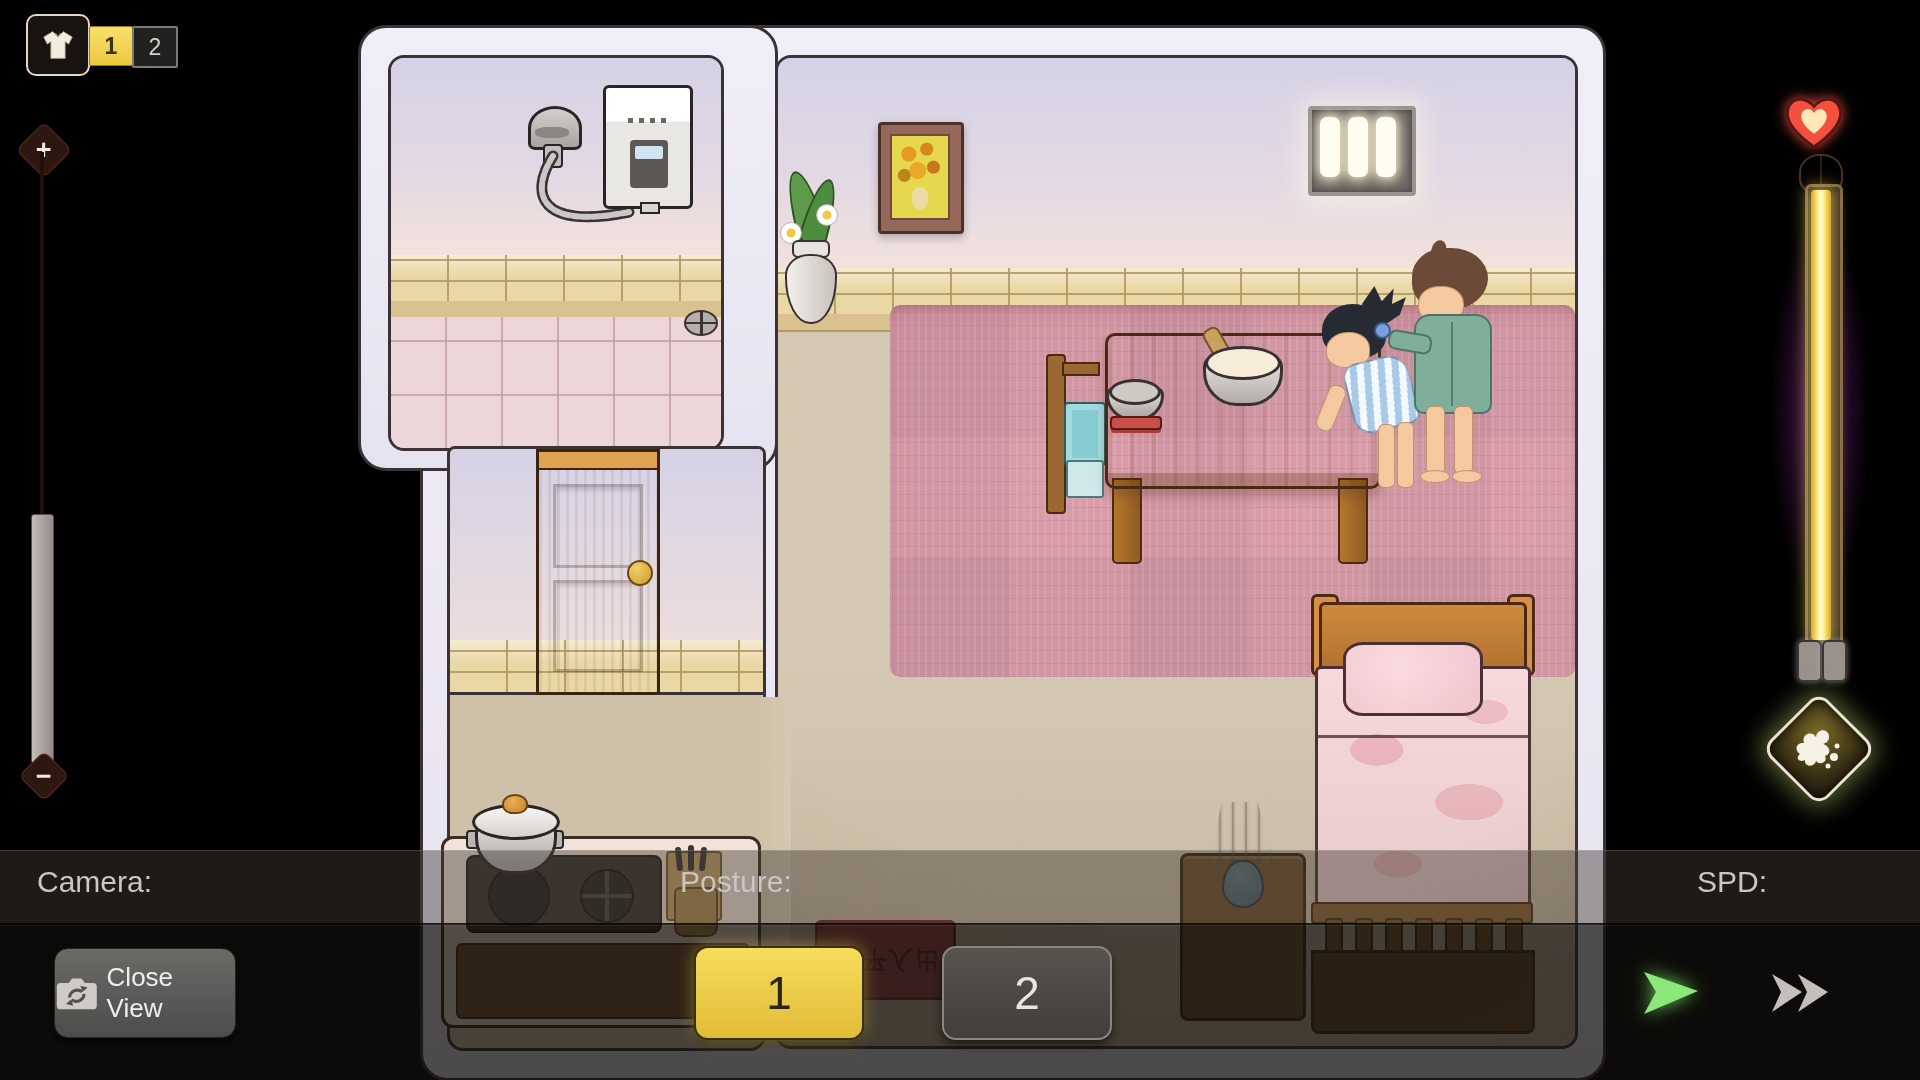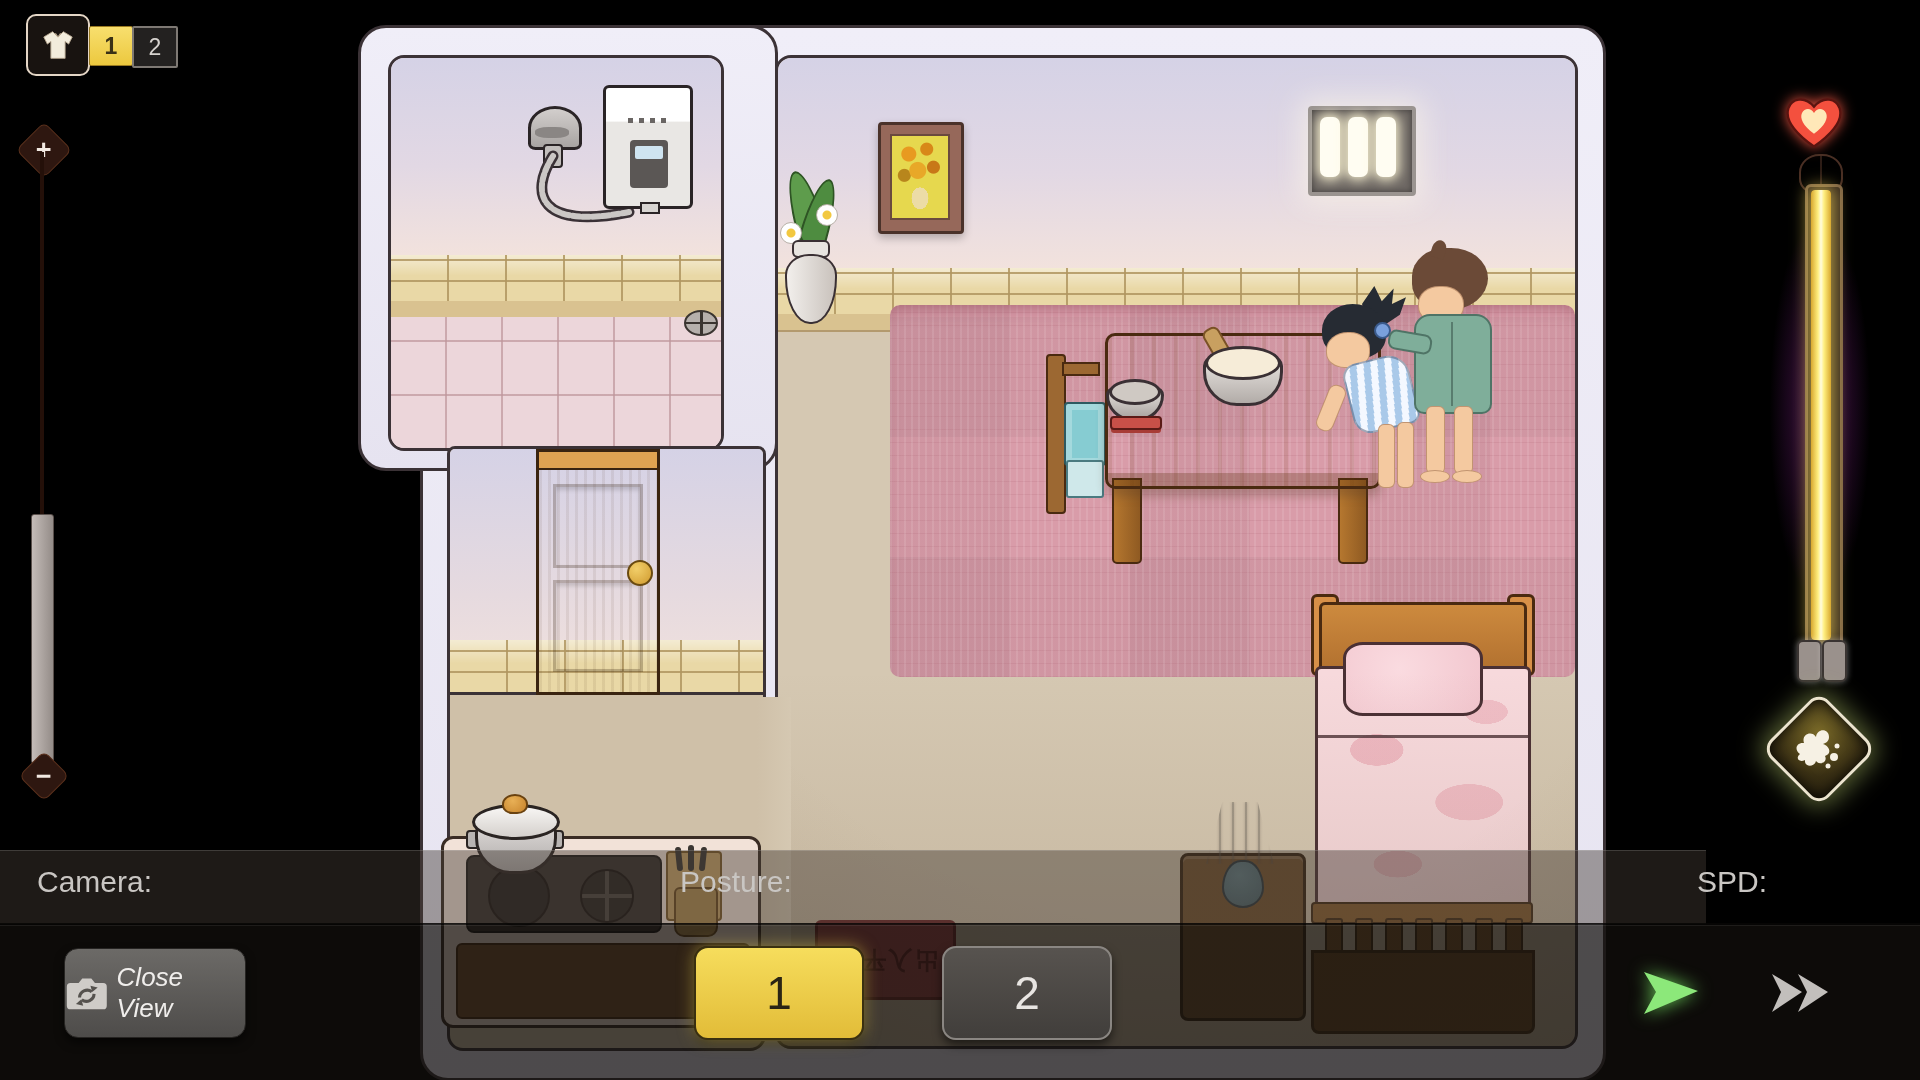--- a/index.html
+++ b/index.html
@@ -36,21 +36,21 @@
         repeating-linear-gradient(0deg, rgba(180,110,125,.22) 0 1px, rgba(0,0,0,0) 1px 13px),
         repeating-linear-gradient(90deg, rgba(0,0,0,.04) 0 120px, rgba(0,0,0,0) 120px 240px),
         repeating-linear-gradient(0deg, rgba(0,0,0,.04) 0 120px, rgba(0,0,0,0) 120px 240px);
        box-shadow:inset 0 12px 16px -8px rgba(140,70,85,.55);}
   .slat{position:absolute;width:14px;height:34px;background:#7a5228;border:2px solid #3a240e;border-radius:3px;}
   .diamondbtn{position:absolute;transform:rotate(45deg);background:#2e1710;border:1px solid #5a301c;
        border-radius:7px;display:flex;align-items:center;justify-content:center;}
   .diamondbtn span{transform:rotate(-45deg);color:#f2e9e2;font-size:27px;font-weight:bold;line-height:1;}
 
   
-  .strip1{position:absolute;left:0;top:850px;width:1706px;height:73px;
+  .strip1{position:absolute;left:0;top:850px;width:1920px;height:73px;
         background:rgba(66,58,50,.45);border-top:1px solid rgba(255,255,255,.15);z-index:30;}
   .strip2{position:absolute;left:0;top:923px;width:1920px;height:157px;
         background:rgba(18,15,13,.72);border-top:2px solid rgba(0,0,0,.5);
         box-shadow:inset 0 1px 0 rgba(255,255,255,.07);z-index:30;}
   .barlabel{position:absolute;top:14px;color:#c9c6c3;font-size:30px;}
   .btn{position:absolute;border-radius:14px;display:flex;align-items:center;justify-content:center;
         box-shadow:0 5px 10px rgba(0,0,0,.55);cursor:pointer;}
   .btn-grey{background:linear-gradient(180deg,#6c6a67,#4e4c4a);border:1px solid #262422;color:#f0eeec;}
   .btn-yellow{background:linear-gradient(180deg,#f6dd5c,#e2bc38);border:2px solid #3a3010;color:#2a2414;
         box-shadow:0 0 16px rgba(240,210,80,.5),0 5px 10px rgba(0,0,0,.5);}
@@ -271,21 +271,21 @@
     <div class="abs" style="left:6px;top:10px;width:82px;height:30px;background:linear-gradient(180deg,#f8f6f4,#d4d0cc);border:3px solid #2a2422;border-radius:50%;"></div>
     <div class="abs" style="left:36px;top:0;width:22px;height:16px;background:radial-gradient(circle at 40% 30%,#e8b056,#c8842c);border:2px solid #6a4210;border-radius:50% 50% 42% 42%;"></div>
   </div>
 
   <div class="strip1">
     <span class="barlabel" style="left:37px;">Camera:</span>
     <span class="barlabel" style="left:680px;">Posture:</span>
     <span class="barlabel" style="left:1697px;">SPD:</span>
   </div>
   <div class="strip2">
-    <div class="btn btn-grey" style="left:64px;top:23px;width:180px;height:88px;gap:8px;font-style:italic;">
+    <div class="btn btn-grey" style="left:54px;top:23px;width:180px;height:88px;gap:8px;">
       <svg width="44" height="38" viewBox="0 0 48 40">
         <path d="M6 9 h9 l4 -5 h10 l4 5 h9 a4 4 0 0 1 4 4 v21 a4 4 0 0 1 -4 4 H6 a4 4 0 0 1 -4 -4 V13 a4 4 0 0 1 4 -4 Z" fill="#cfccc8"></path>
         <path d="M16 25 a8.5 8.5 0 0 1 13.5 -6.5" fill="none" stroke="#55524e" stroke-width="3.4"></path>
         <path d="M32 21 a8.5 8.5 0 0 1 -13.5 6.5" fill="none" stroke="#55524e" stroke-width="3.4"></path>
         <path d="M28 12 l8 2 -6 5 Z" fill="#55524e"></path>
         <path d="M20 34 l-8 -2 6 -5 Z" fill="#55524e"></path>
       </svg>
       <span style="font-size:26px;">Close View</span>
     </div>
     <div class="btn btn-yellow num" style="left:694px;top:21px;width:166px;height:90px;">

